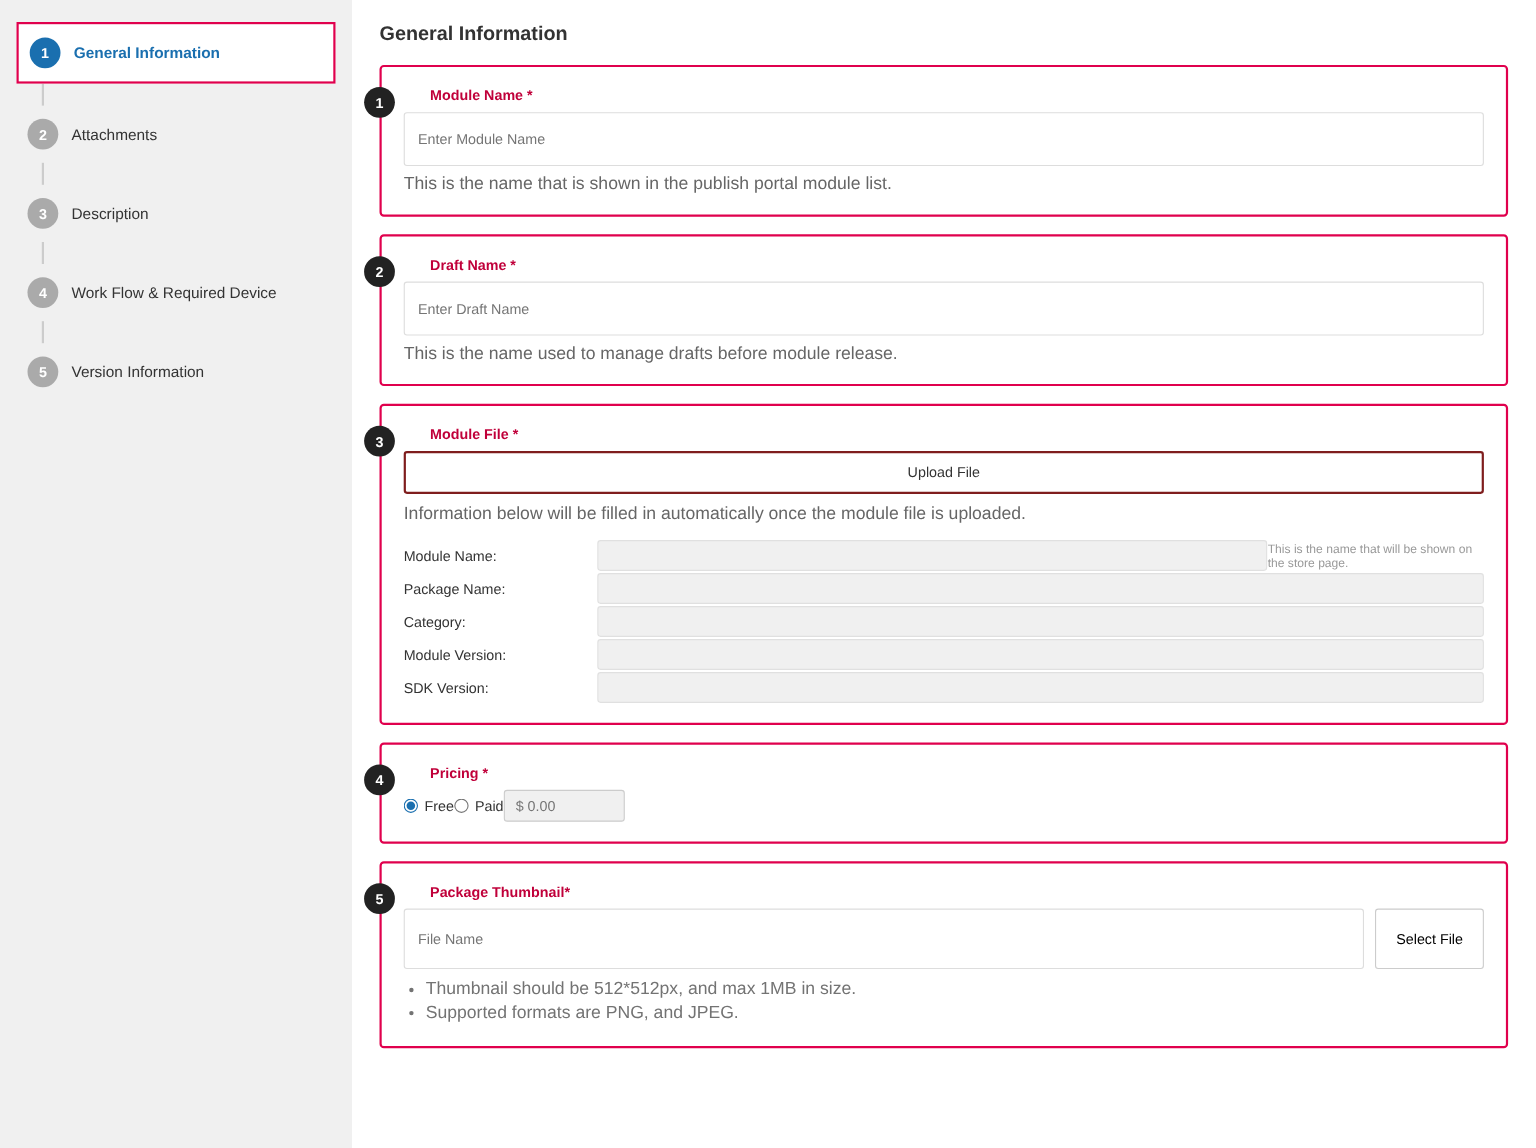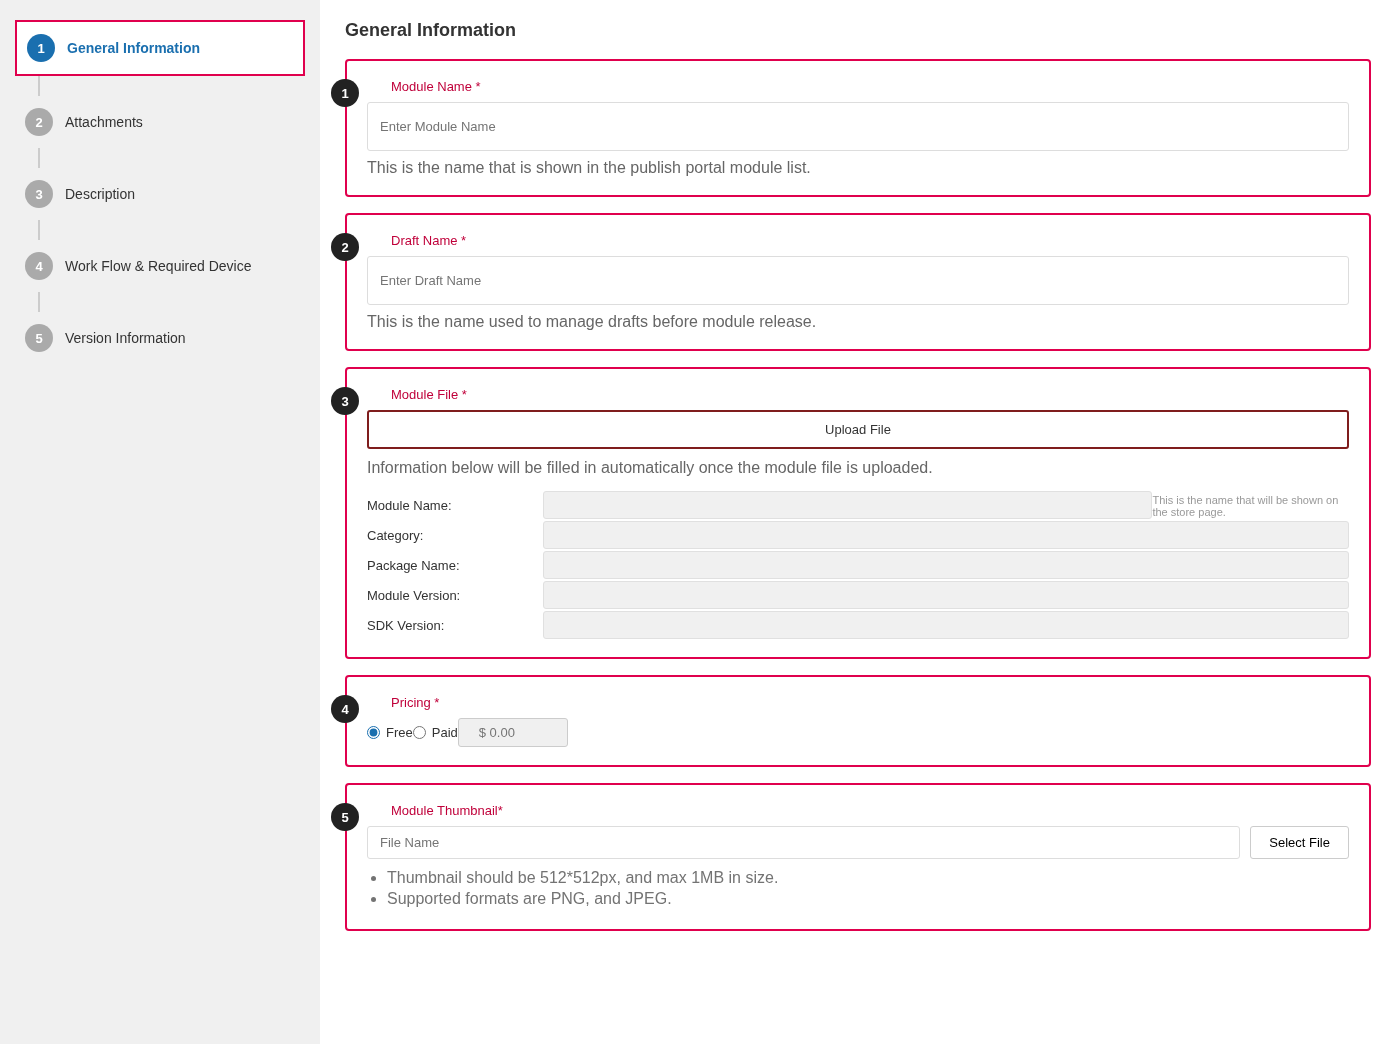--- a/index.html
+++ b/index.html
@@ -84,21 +84,21 @@
       justify-content: center;
       font-weight: bold;
       font-size: 13px;
       position: absolute;
       left: -16px;
       top: 18px;
     }
     .section-inner { padding-left: 0; }
     .field-label {
       font-size: 13px;
-      font-weight: normal;
+      font-weight: bold;
       color: #c0003a;
       margin-bottom: 8px;
       padding-left: 24px;
     }
     .field-input {
       width: 100%;
       padding: 16px 12px;
       border: 1px solid #ddd;
       border-radius: 3px;
       font-size: 13px;
@@ -175,21 +175,21 @@
     .radio-label {
       display: flex;
       align-items: center;
       gap: 6px;
       font-size: 13px;
       color: #333;
       cursor: pointer;
     }
     .radio-input { accent-color: #1a6faf; }
     .price-input {
-      padding: 6px 20px;
+      padding: 6px 10px;
       border: 1px solid #ccc;
       background: #f0f0f0;
       border-radius: 3px;
       font-size: 13px;
       color: #999;
       width: 110px;
     }
 
     
     .thumbnail-row {
@@ -200,21 +200,21 @@
     .filename-input {
       flex: 1;
       padding: 7px 12px;
       border: 1px solid #ddd;
       border-radius: 3px;
       font-size: 13px;
       color: #aaa;
       background: #fff;
     }
     .select-file-btn {
-      padding: 8px 18px;
+      padding: 19px 18px;
       border: 1px solid #ccc;
       background: #fff;
       font-size: 13px;
       border-radius: 3px;
       cursor: pointer;
       white-space: nowrap;
     }
     .thumbnail-hints {
       list-style: disc;
       padding-left: 20px;
@@ -286,28 +286,28 @@
 
         <div class="autofill-row">
           <span class="autofill-label">Module Name:</span>
           <div class="autofill-value-wrap">
             <input class="autofill-input" type="text" readonly="" style="">
             <span class="autofill-hint">This is the name that will be shown on the store page.</span>
           </div>
         </div>
 
         <div class="autofill-row">
+          <span class="autofill-label">Package Name:</span>
+          <div class="autofill-value-wrap">
+            <input class="autofill-input" type="text" readonly="" style="">
+          </div>
+        </div>
+
+        <div class="autofill-row">
           <span class="autofill-label">Category:</span>
-          <div class="autofill-value-wrap">
-            <input class="autofill-input" type="text" readonly="" style="">
-          </div>
-        </div>
-
-        <div class="autofill-row">
-          <span class="autofill-label">Package Name:</span>
           <div class="autofill-value-wrap">
             <input class="autofill-input" type="text" readonly="" style="">
           </div>
         </div>
 
         <div class="autofill-row">
           <span class="autofill-label">Module Version:</span>
           <div class="autofill-value-wrap">
             <input class="autofill-input" type="text" readonly="" style="">
           </div>
@@ -337,21 +337,21 @@
           <span>Paid</span>
         </label>
         <input class="price-input" type="text" disabled="" placeholder="$ 0.00" style="">
       </div>
     </div>
   </div>
 
   <div class="section-card">
     <div class="section-number">5</div>
     <div class="section-inner">
-      <div class="field-label">Module Thumbnail*</div>
+      <div class="field-label">Package Thumbnail*</div>
       <div class="thumbnail-row">
         <input class="filename-input" type="text" placeholder="File Name" style="">
         <button class="select-file-btn">Select File</button>
       </div>
       <ul class="thumbnail-hints">
         <li>Thumbnail should be 512*512px, and max 1MB in size.</li>
         <li>Supported formats are PNG, and JPEG.</li>
       </ul>
     </div>
   </div>

